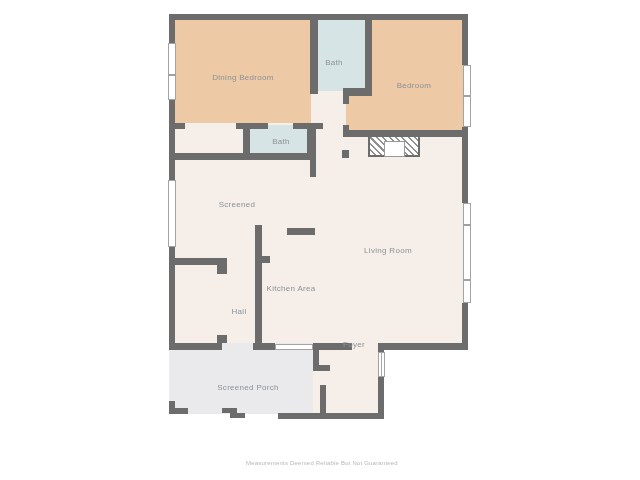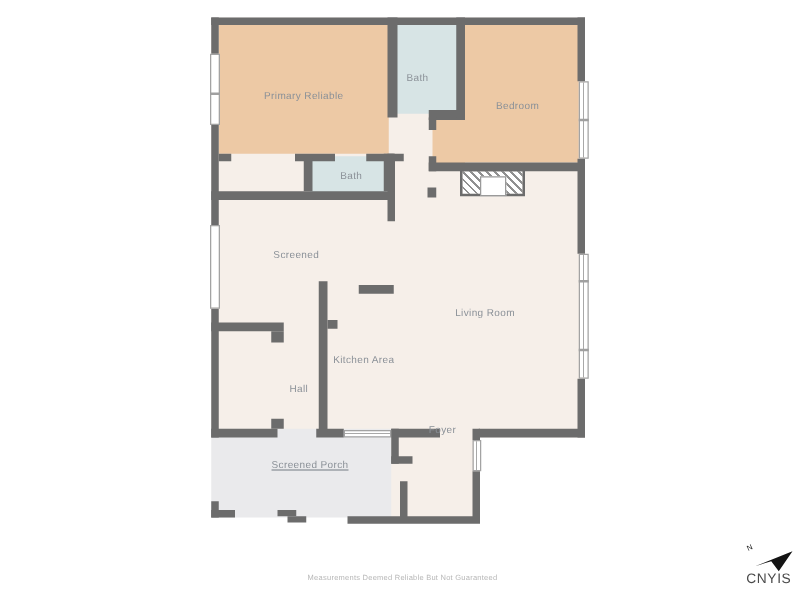--- a/index.html
+++ b/index.html
@@ -96,35 +96,27 @@
   <div class="tick" style="left:168px;top:74px;width:8px;height:2px;"></div>
   <div class="win win-v" style="left:168px;top:180px;width:8px;height:67px;"></div>
   <div class="win win-v" style="left:463px;top:65px;width:8px;height:62px;"></div>
   <div class="tick" style="left:463px;top:95px;width:8px;height:2px;"></div>
   <div class="win win-v" style="left:463px;top:203px;width:8px;height:100px;"></div>
   <div class="tick" style="left:463px;top:224px;width:8px;height:2px;"></div>
   <div class="tick" style="left:463px;top:279px;width:8px;height:2px;"></div>
   <div class="win win-h" style="left:275px;top:344px;width:38px;height:6px;"></div>
   <div class="win win-v" style="left:378px;top:352px;width:7px;height:25px;"></div>
 
-  <span class="room-label" style="left:243px;top:77px;">Primary Reliable</span>
+  <span class="room-label" style="left:243px;top:77px;">Dining Bedroom</span>
   <span class="room-label" style="left:334px;top:62px;">Bath</span>
   <span class="room-label" style="left:414px;top:85px;">Bedroom</span>
   <span class="room-label" style="left:281px;top:141px;">Bath</span>
   <span class="room-label" style="left:237px;top:204px;">Screened</span>
   <span class="room-label" style="left:388px;top:250px;text-align:right;">Living Room</span>
   <span class="room-label" style="left:291px;top:288px;">Kitchen Area</span>
   <span class="room-label" style="left:239px;top:311px;text-align:center;">Hall</span>
   <span class="room-label" style="left:354px;top:344px;">Foyer</span>
-  <span class="room-label" style="left:248px;top:372px;text-decoration:underline;">Screened Porch</span>
+  <span class="room-label" style="left:248px;top:387px;">Screened Porch</span>
 
   <div class="disclaimer">Measurements Deemed Reliable But Not Guaranteed</div>
 
-  <div class="logo">
-    <svg class="logo-arrow" width="34" height="18" viewBox="0 0 34 18">
-      <polygon points="2,13 32,1 21,17 15,9" fill="#141414"></polygon>
-      <text x="1" y="7" font-size="7" fill="#141414" transform="rotate(-25 4 6)" font-family="Liberation Sans, sans-serif"> </text>
-    </svg>
-    <span style="position:absolute;left:4px;top:-4px;font-size:6px;color:#141414;transform:rotate(-25deg);">N</span>
-    <span class="logo-text">CNYIS</span>
-  </div>
 
 </div>
 
 </body></html>

